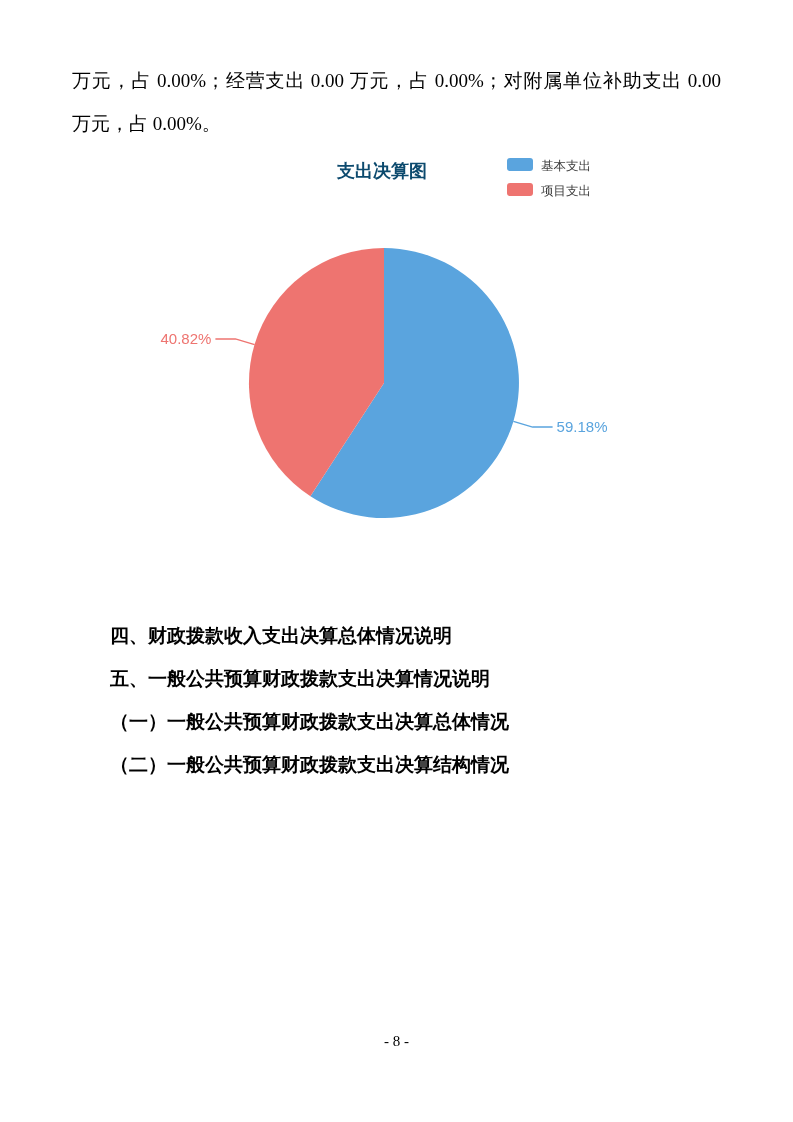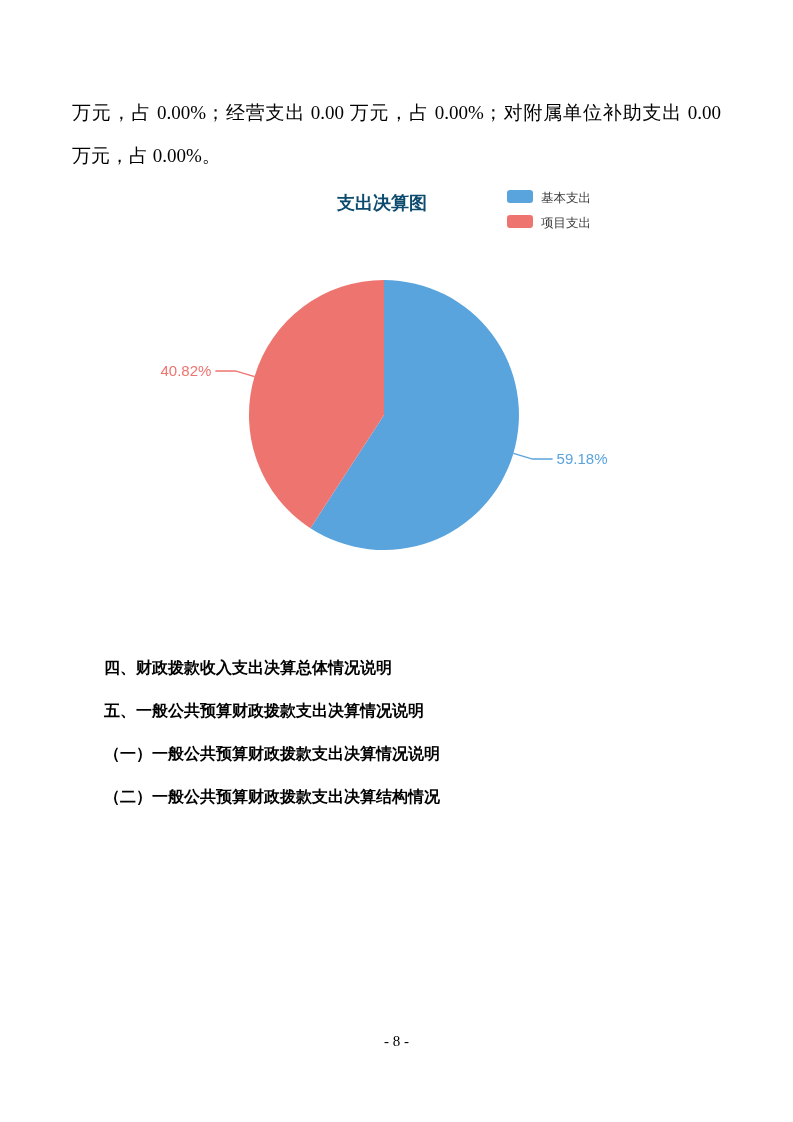--- a/index.html
+++ b/index.html
@@ -1,26 +1,26 @@
 <!DOCTYPE html>
 <html><head>
 <meta charset="utf-8">
 <style>
   html,body{margin:0;padding:0;background:#ffffff;}
   .page{
     width:793px;height:1122px;position:relative;background:#ffffff;
     font-family:"Liberation Serif","DejaVu Serif",serif;color:#000;
-    box-sizing:border-box;padding-top:91px;overflow:hidden;margin:0 auto;
+    box-sizing:border-box;padding-top:59px;overflow:hidden;margin:0 auto;
   }
   .para{
     margin:0 72px;font-size:19px;line-height:43px;text-align:justify;
   }
   .indent{text-indent:2em;}
   .heading{
-    margin:0 72px;font-size:16px;line-height:43px;font-weight:bold;
+    margin:0 72px;font-size:19px;line-height:43px;font-weight:bold;
     font-family:"Liberation Sans","DejaVu Sans",sans-serif;
     text-indent:2em;white-space:nowrap;
   }
   .heading-sec4{margin-top:31px;}
   .chart{position:relative;height:430px;margin-top:8px;}
   .chart-title{
     position:absolute;left:337px;top:6px;font-size:18px;font-weight:bold;
     font-family:"Liberation Sans","DejaVu Sans",sans-serif;color:#0c4a6e;
   }
   .legend{position:absolute;left:507px;top:5px;}
@@ -71,18 +71,18 @@
         <path d="M227,145 L153.4,258.2 A135,135 0 0 1 227.0,10.0 Z" fill="#EE7470"></path>
         <polyline points="97.6,106.6 78.4,100.9 58.4,100.9" fill="none" stroke="#EE7470" stroke-width="1.5"></polyline>
         <text x="54.4" y="105.9" text-anchor="end" fill="#EE7470" class="pie-pct">40.82%</text>
       </svg>
   </div>
 
   <p class="heading heading-sec4">四、财政拨款收入支出决算总体情况说明</p>
 
   <p class="heading">五、一般公共预算财政拨款支出决算情况说明</p>
 
-  <p class="heading">（一）一般公共预算财政拨款支出决算情况说明</p>
+  <p class="heading">（一）一般公共预算财政拨款支出决算总体情况</p>
 
   <p class="heading">（二）一般公共预算财政拨款支出决算结构情况</p>
 
   <div class="footer">- 8 -</div>
 </div>
 
 </body></html>

